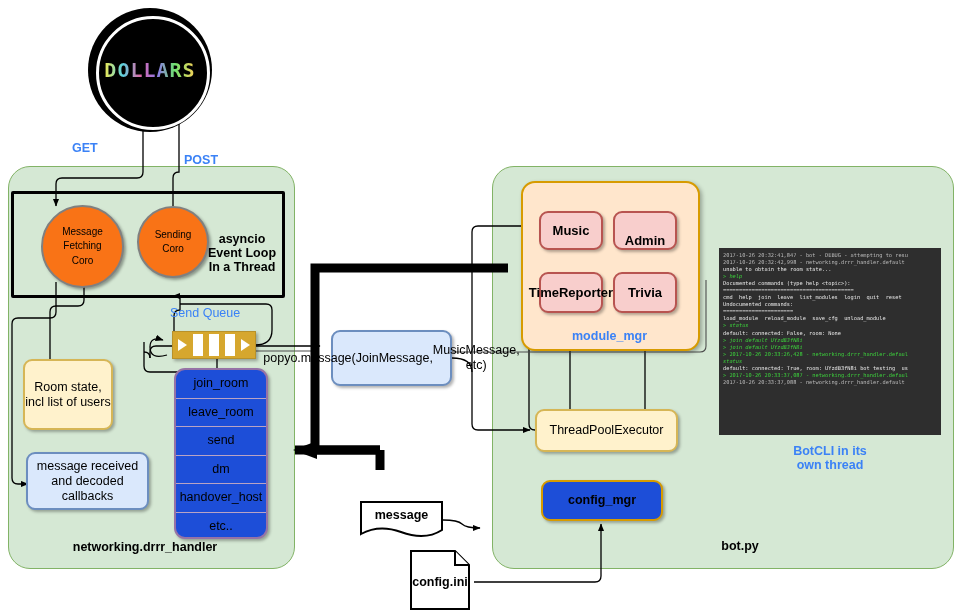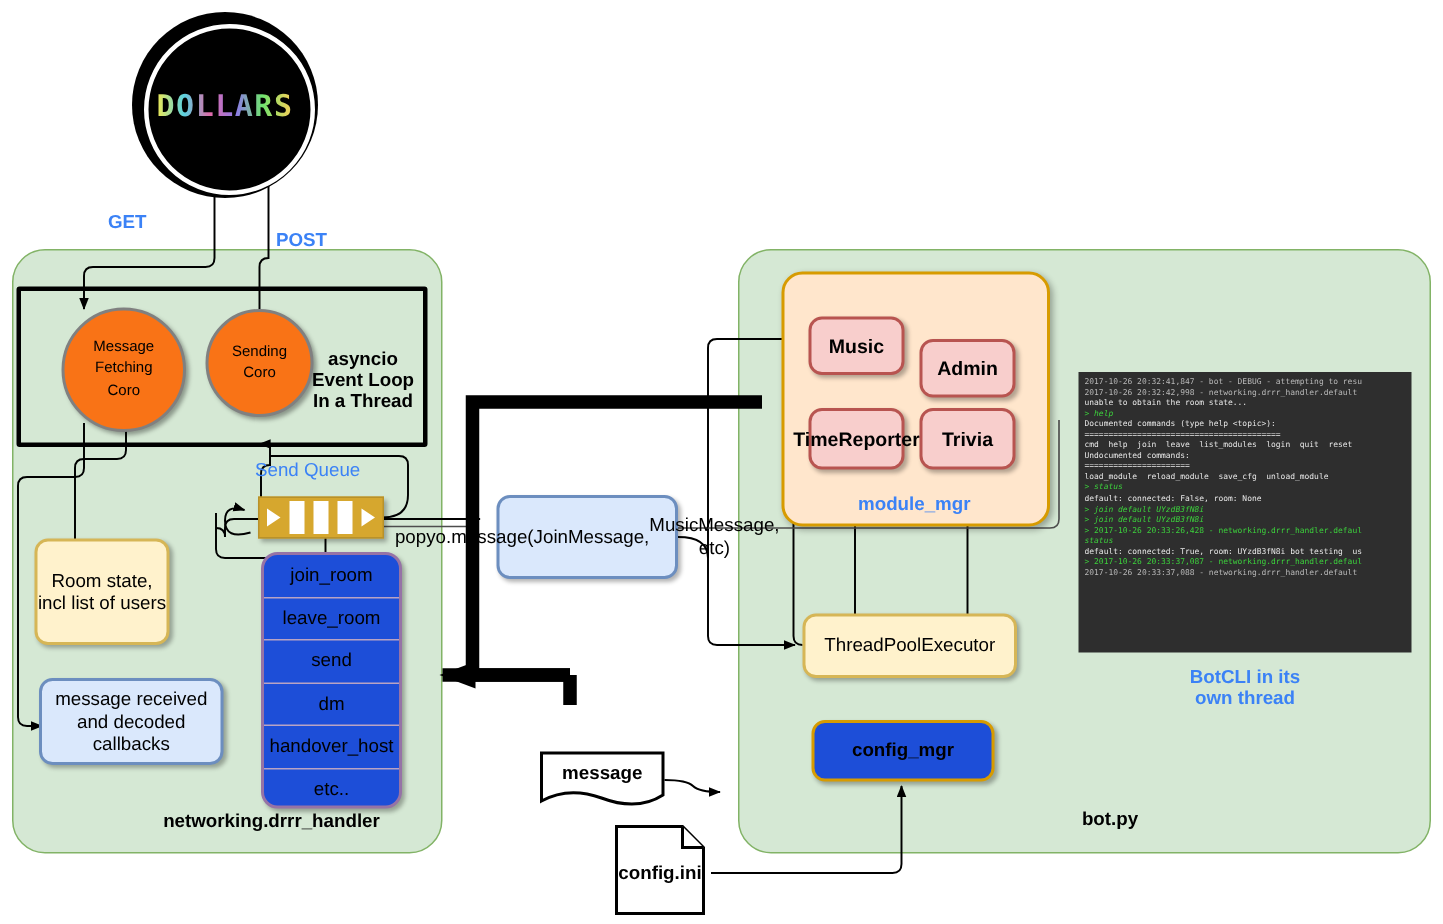--- a/index.html
+++ b/index.html
@@ -69,21 +69,21 @@
   .t-white{color:#e8e8e8;}
 
   .lbl{position:absolute;font-weight:bold;font-size:12.5px;color:#3b82f6;}
 </style>
 </head>
 <body>
 
 <div id="stage">
 
   <div class="node panel" style="left:8px;top:166px;width:287px;height:403px;"></div>
-  <div class="panel-label" style="left:8px;top:540px;width:274px;padding-left:36px;">networking.drrr_handler</div>
+  <div class="panel-label" style="left:8px;top:540px;width:274px;">networking.drrr_handler</div>
 
   <div class="node panel" style="left:492px;top:166px;width:462px;height:403px;"></div>
   <div class="panel-label" style="left:660px;top:539px;width:160px;">bot.py</div>
 
   <svg id="wires" viewBox="0 0 962 616">
     <defs>
       <marker id="ah" markerWidth="9" markerHeight="9" refX="7.4" refY="3.2" orient="auto" markerUnits="userSpaceOnUse">
         <path d="M0,0 L8,3.2 L0,6.4 z" fill="#000"></path>
       </marker>
       <marker id="ahbig" markerWidth="26" markerHeight="26" refX="22" refY="9" orient="auto" markerUnits="userSpaceOnUse">
@@ -208,21 +208,21 @@
     <div>(JoinMessage,</div>
     <div>MusicMessage, etc)</div>
   </div>
 
   <div class="bx-orangepanel" style="position:absolute;left:521px;top:181px;width:175px;height:166px;"></div>
   <div class="lbl" style="left:572px;top:329px;">module_mgr</div>
 
   <div class="node bx bx-red" style="left:539px;top:211px;width:64px;height:39px;flex-direction:column;">
     <div>Music</div>
   </div>
-  <div class="node bx bx-red" style="left:613px;top:226px;width:64px;height:39px;flex-direction:column;">
+  <div class="node bx bx-red" style="left:613px;top:211px;width:64px;height:39px;flex-direction:column;justify-content:flex-end;">
     <div>Admin</div>
   </div>
   <div class="node bx bx-red" style="left:539px;top:272px;width:64px;height:41px;">
     <div>Time</div>
     <div>Reporter</div>
   </div>
   <div class="node bx bx-red" style="left:613px;top:272px;width:64px;height:41px;flex-direction:column;">
     <div>Trivia</div>
   </div>
 

